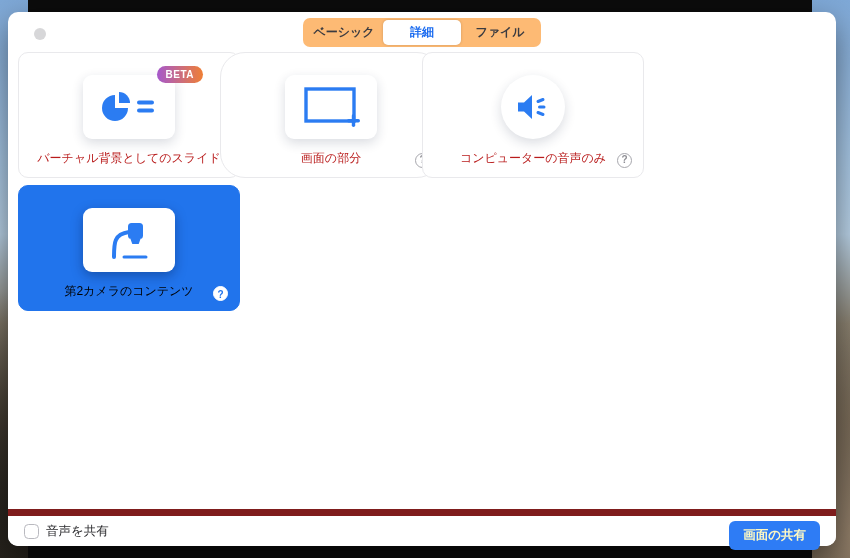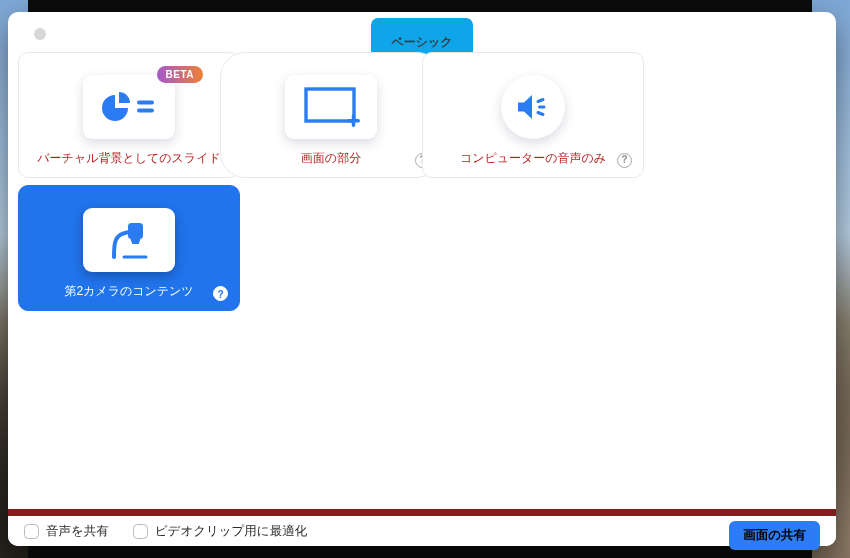--- a/index.html
+++ b/index.html
@@ -12,21 +12,21 @@
       linear-gradient(180deg,#7fa9d8 0%,#a9c9e7 28%,#bcd5ea 42%,#8c8372 58%,#5a5143 75%,#33302a 90%,#1f1d18 100%);
   }
   .backdrop{position:absolute;left:28px;top:0;width:784px;height:558px;background:#0c0c0c;}
   .dialog{
     position:absolute;left:8px;top:12px;width:828px;height:534px;
     background:#ffffff;border-radius:10px;box-shadow:0 12px 34px rgba(0,0,0,.5);
   }
   .traffic-dot{position:absolute;left:26px;top:16px;width:12px;height:12px;border-radius:50%;background:#d7d7d9;}
   .tabbar{
     position:absolute;top:6px;left:50%;transform:translateX(-50%);
-    display:flex;align-items:flex-end;background:#0ea5e9;border-radius:7px;padding:12px;
+    display:flex;align-items:flex-end;background:#fdba74;border-radius:7px;padding:2px;
   }
   .tab{
     width:78px;text-align:center;font-size:12px;font-weight:700;color:#3b3b40;
     padding:4px 0;border-radius:5px;cursor:default;white-space:nowrap;
   }
   .tab.selected{background:#ffffff;color:#1c6cf0;box-shadow:0 0 3px rgba(0,0,0,.18);}
   .card{
     position:absolute;width:222px;height:126px;background:#fff;
     border:1px solid #e9e9ec;border-radius:10px;box-sizing:border-box;
   }
@@ -36,21 +36,21 @@
     width:92px;height:64px;background:#fff;border-radius:9px;
     box-shadow:0 4px 12px rgba(25,35,70,.16);
     display:flex;align-items:center;justify-content:center;
   }
   .tile.circle{width:64px;border-radius:50%;}
   .card.selected .tile{box-shadow:0 4px 12px rgba(0,20,60,.35);}
   .card-label{
     position:absolute;bottom:10px;left:0;width:100%;text-align:center;
     font-size:12px;color:#b91c1c;white-space:nowrap;
   }
-  .card.selected .card-label{color:#ffffff;}
+  .card.selected .card-label{color:#000000;}
   .beta-badge{
     position:absolute;top:13px;right:36px;
     background:linear-gradient(90deg,#a558cc,#ef7f35);
     color:#fff;font-size:10px;font-weight:700;letter-spacing:.5px;
     padding:3px 9px;border-radius:10px;
   }
   .help-dot{
     position:absolute;right:11px;bottom:9px;width:15px;height:15px;box-sizing:border-box;
     border:1.5px solid #a7a7ad;border-radius:50%;color:#8e8e94;
     font-size:10px;line-height:12px;text-align:center;font-weight:700;
@@ -58,38 +58,40 @@
   .card.selected .help-dot{background:#fff;border-color:#fff;color:#2174ec;line-height:15px;}
   .footer{
     position:absolute;left:0;bottom:0;width:100%;height:37px;box-sizing:border-box;
     border-top:7px solid #7f1d1d;display:flex;align-items:center;padding:0 16px;
     border-radius:0 0 10px 10px;background:#fff;
   }
   .chk-group{display:flex;align-items:center;margin-right:24px;}
   .chk-box{width:15px;height:15px;box-sizing:border-box;border:1.5px solid #b9b9bf;border-radius:4.5px;background:#fff;margin-right:7px;}
   .chk-label{font-size:12.5px;color:#2b2b2e;white-space:nowrap;}
   .share-btn{
-    margin-left:auto;background:#2e7cf5;color:#000000;border:none;border-radius:6px;
+    margin-left:auto;background:#2e7cf5;color:#fef9c3;border:none;border-radius:6px;
     font-size:12.5px;font-weight:600;padding:6px 14px;cursor:default;white-space:nowrap;
     font-family:Liberation Sans, sans-serif;
     margin-top:9px;
   }
   svg{display:block;}
 </style>
 </head>
 <body>
 
 <div class="backdrop"></div>
 
 <div class="dialog">
 
   <div class="traffic-dot"></div>
 
   <div class="tabbar">
     <div class="tab">ベーシック</div>
+    <div class="tab selected">詳細</div>
+    <div class="tab">ファイル</div>
   </div>
 
   <div class="card" style="left:10px;top:40px;">
     <div class="tile">
       <svg width="56" height="36" viewBox="0 0 56 36">
         <path d="M14,19 L14,6 A13,13 0 1,0 27,19 Z" fill="#2b7cf2"></path>
         <path d="M18,14 L18,3 A11,11 0 0,1 29,14 Z" fill="#2b7cf2"></path>
         <rect x="36" y="11.5" width="17" height="4" rx="2" fill="#2b7cf2"></rect>
         <rect x="36" y="19.5" width="17" height="4" rx="2" fill="#2b7cf2"></rect>
       </svg>
@@ -135,20 +137,16 @@
     </div>
     <div class="card-label">第2カメラのコンテンツ</div>
     <div class="help-dot">?</div>
   </div>
 
   <div class="footer">
     <div class="chk-group">
       <div class="chk-box"></div>
       <span class="chk-label">音声を共有</span>
     </div>
-    <div class="chk-group">
-      <div class="chk-box"></div>
-      <span class="chk-label">ビデオクリップ用に最適化</span>
-    </div>
     <button class="share-btn">画面の共有</button>
   </div>
 
 </div>
 
 </body></html>

